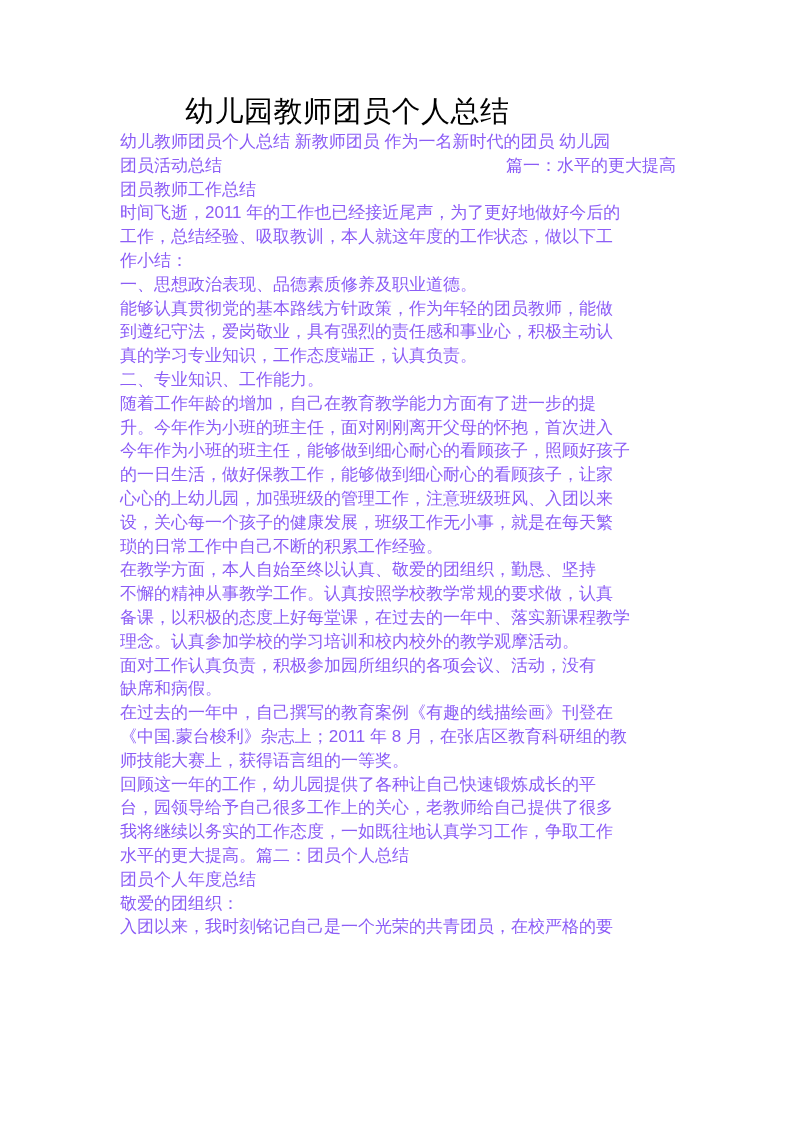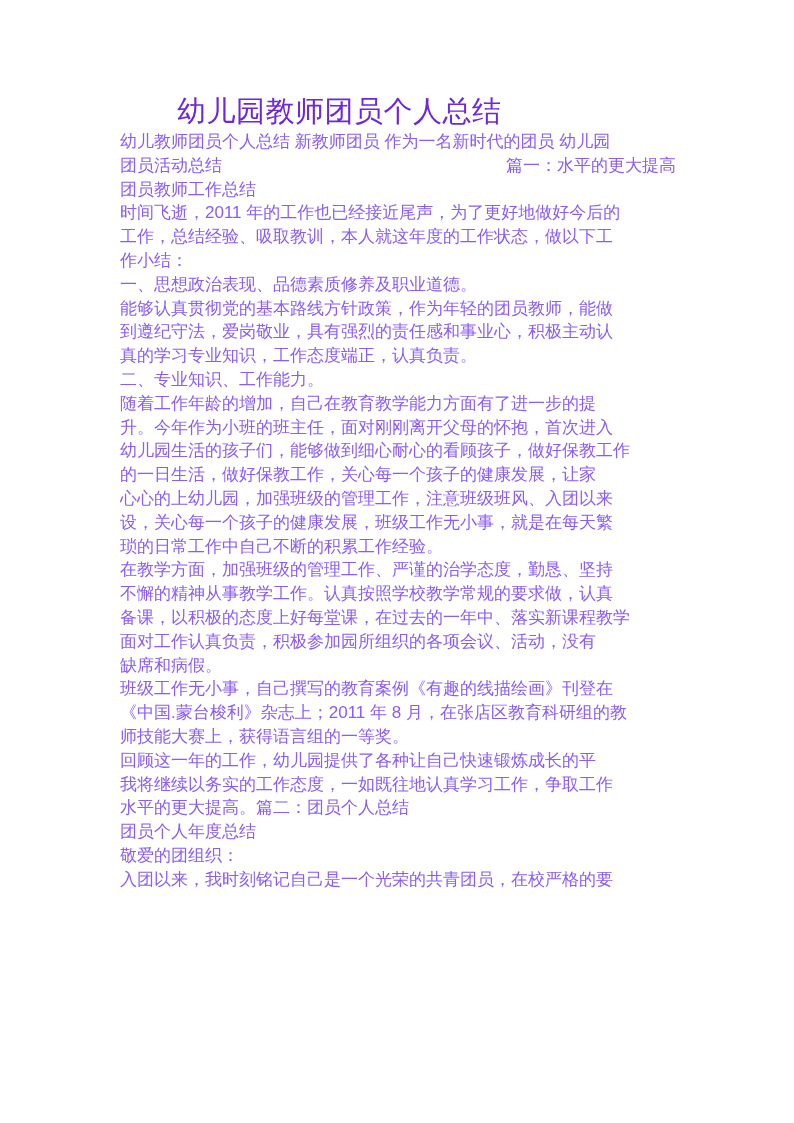--- a/index.html
+++ b/index.html
@@ -1,21 +1,21 @@
 <!DOCTYPE html>
 <html><head>
 <meta charset="utf-8">
 <style>
   html, body { margin: 0; padding: 0; background: #ffffff; }
   body { width: 794px; height: 1123px; position: relative; overflow: hidden; }
   .page { position: absolute; left: 120px; top: 0; width: 556px; }
   .title {
-    position: absolute; left: 57px; top: 93px;
+    position: absolute; left: 65px; top: 93px;
     font-family: "Liberation Serif", "DejaVu Serif", serif;
-    font-size: 29px; color: #6d28d9; line-height: 36px; white-space: nowrap;
+    font-size: 29px; color: #000000; line-height: 36px; white-space: nowrap;
     letter-spacing: 0.5px;
   }
   .lines { position: absolute; left: 0; top: 130px; width: 556px; }
   .line {
     font-family: Liberation Sans, sans-serif;
     font-size: 17px; color: #8b5cf6; height: 23.8px; line-height: 23.8px;
     white-space: nowrap; overflow: visible;
   }
   .line.justify { display: flex; justify-content: space-between; }
 </style>
@@ -35,33 +35,35 @@
     <div class="line">时间飞逝，2011 年的工作也已经接近尾声，为了更好地做好今后的</div>
     <div class="line">工作，总结经验、吸取教训，本人就这年度的工作状态，做以下工</div>
     <div class="line">作小结：</div>
     <div class="line">一、思想政治表现、品德素质修养及职业道德。</div>
     <div class="line">能够认真贯彻党的基本路线方针政策，作为年轻的团员教师，能做</div>
     <div class="line">到遵纪守法，爱岗敬业，具有强烈的责任感和事业心，积极主动认</div>
     <div class="line">真的学习专业知识，工作态度端正，认真负责。</div>
     <div class="line">二、专业知识、工作能力。</div>
     <div class="line">随着工作年龄的增加，自己在教育教学能力方面有了进一步的提</div>
     <div class="line">升。今年作为小班的班主任，面对刚刚离开父母的怀抱，首次进入</div>
-    <div class="line">幼儿园生活的孩子们，能够做到细心耐心的看顾孩子，做好保教工作</div>
-    <div class="line">的一日生活，做好保教工作，关心每一个孩子的健康发展，让家</div>
+    <div class="line">今年作为小班的班主任，能够做到细心耐心的看顾孩子，照顾好孩子</div>
+    <div class="line">的一日生活，做好保教工作，能够做到细心耐心的看顾孩子，让家</div>
     <div class="line">心心的上幼儿园，加强班级的管理工作，注意班级班风、入团以来</div>
     <div class="line">设，关心每一个孩子的健康发展，班级工作无小事，就是在每天繁</div>
     <div class="line">琐的日常工作中自己不断的积累工作经验。</div>
-    <div class="line">在教学方面，加强班级的管理工作、严谨的治学态度，勤恳、坚持</div>
+    <div class="line">在教学方面，本人自始至终以认真、敬爱的团组织，勤恳、坚持</div>
     <div class="line">不懈的精神从事教学工作。认真按照学校教学常规的要求做，认真</div>
     <div class="line">备课，以积极的态度上好每堂课，在过去的一年中、落实新课程教学</div>
+    <div class="line">理念。认真参加学校的学习培训和校内校外的教学观摩活动。</div>
     <div class="line">面对工作认真负责，积极参加园所组织的各项会议、活动，没有</div>
     <div class="line">缺席和病假。</div>
-    <div class="line">班级工作无小事，自己撰写的教育案例《有趣的线描绘画》刊登在</div>
+    <div class="line">在过去的一年中，自己撰写的教育案例《有趣的线描绘画》刊登在</div>
     <div class="line">《中国.蒙台梭利》杂志上；2011 年 8 月，在张店区教育科研组的教</div>
     <div class="line">师技能大赛上，获得语言组的一等奖。</div>
     <div class="line">回顾这一年的工作，幼儿园提供了各种让自己快速锻炼成长的平</div>
+    <div class="line">台，园领导给予自己很多工作上的关心，老教师给自己提供了很多</div>
     <div class="line">我将继续以务实的工作态度，一如既往地认真学习工作，争取工作</div>
     <div class="line">水平的更大提高。篇二：团员个人总结</div>
     <div class="line">团员个人年度总结</div>
     <div class="line">敬爱的团组织：</div>
     <div class="line">入团以来，我时刻铭记自己是一个光荣的共青团员，在校严格的要</div>
   </div>
 </div>
 
 </body></html>

